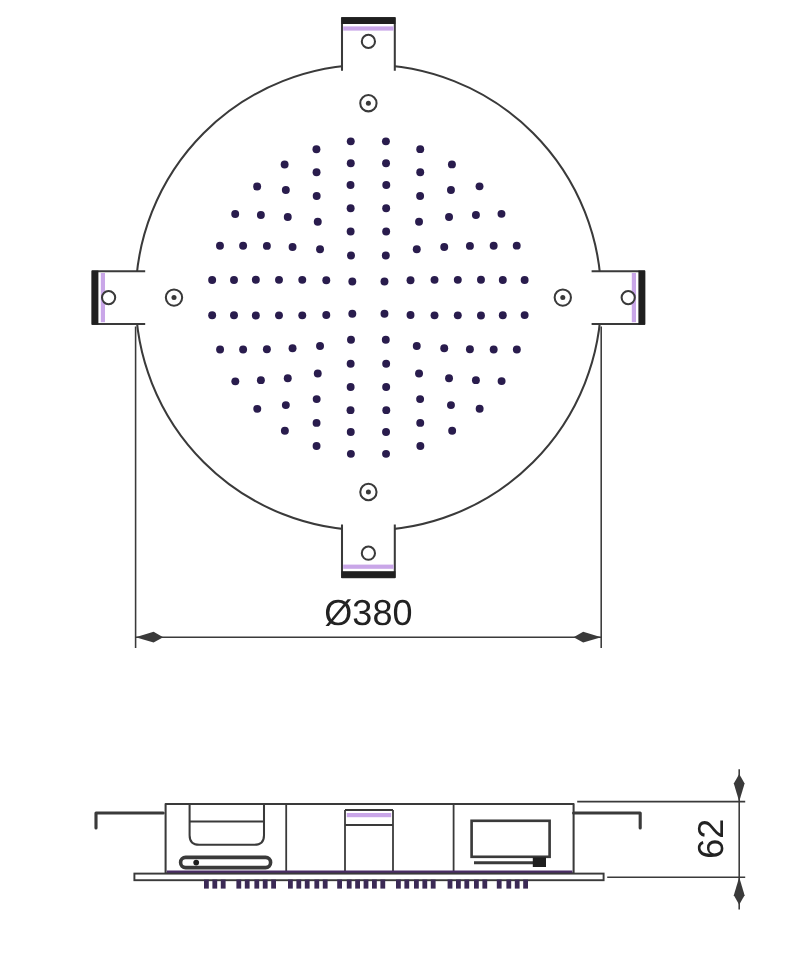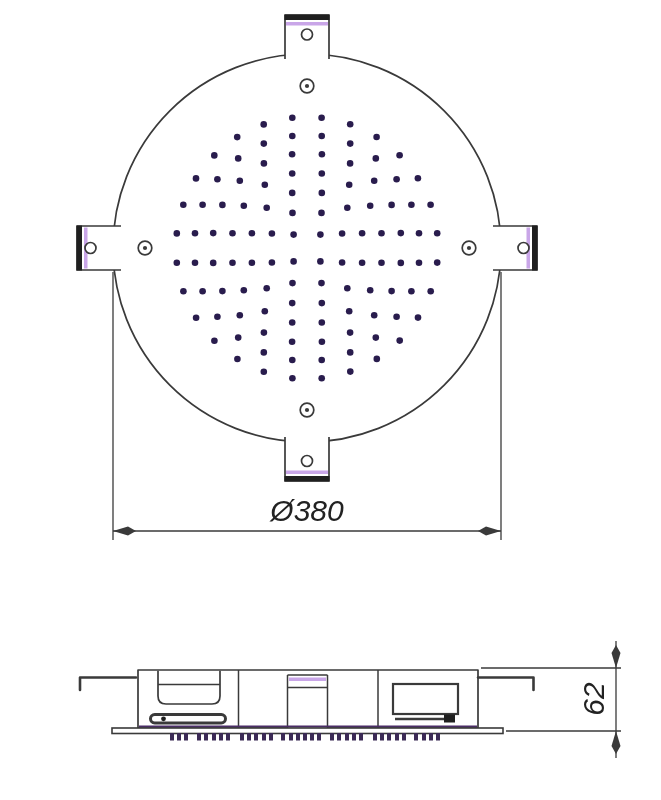--- a/index.html
+++ b/index.html
@@ -7,21 +7,21 @@
     --line:#3a3a3a;
     --dark:#1f1f1f;
     --text:#222222;
     --accent-light:#c9a6e8;
     --accent-dark:#4a2d66;
     --dot:#291c4d;
     --teeth:#3b2a55;
   }
   html,body{margin:0;padding:0;background:#fff;}
   .page{position:relative;width:661px;height:800px;background:var(--background);
-        font-family:"Liberation Sans",sans-serif;overflow:hidden;font-style:italic;}
+        font-family:"Liberation Sans",sans-serif;overflow:hidden;}
   svg{display:block;}
   .ln{fill:none;stroke:var(--line);stroke-width:1.7;stroke-linejoin:round;}
   .lnw{fill:#ffffff;stroke:var(--line);stroke-width:1.7;stroke-linejoin:round;}
   .thk{stroke-width:2.6;stroke-linecap:round;}
   .sep{stroke-width:1.5;}
   .dimln{fill:none;stroke:var(--line);stroke-width:1.3;}
   .arrow{fill:var(--line);stroke:none;}
   .bar{fill:var(--dark);stroke:none;}
   .acl{fill:var(--accent-light);stroke:none;}
   .acd{fill:none;stroke:var(--accent-dark);stroke-width:2.2;}

